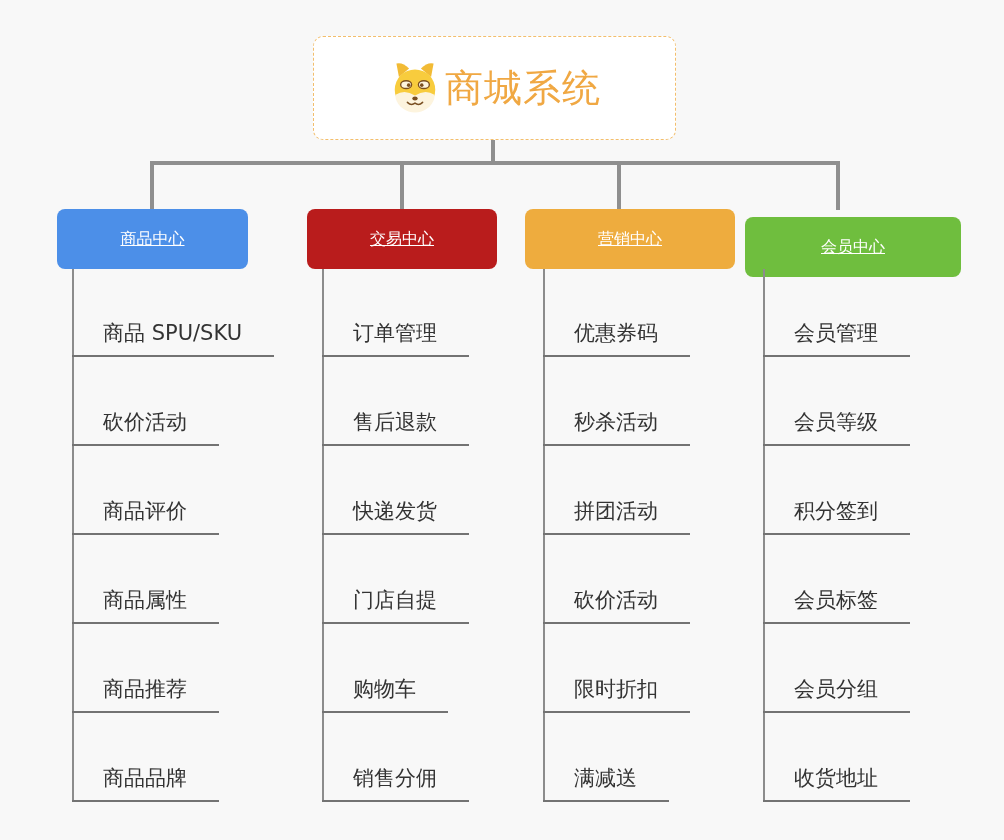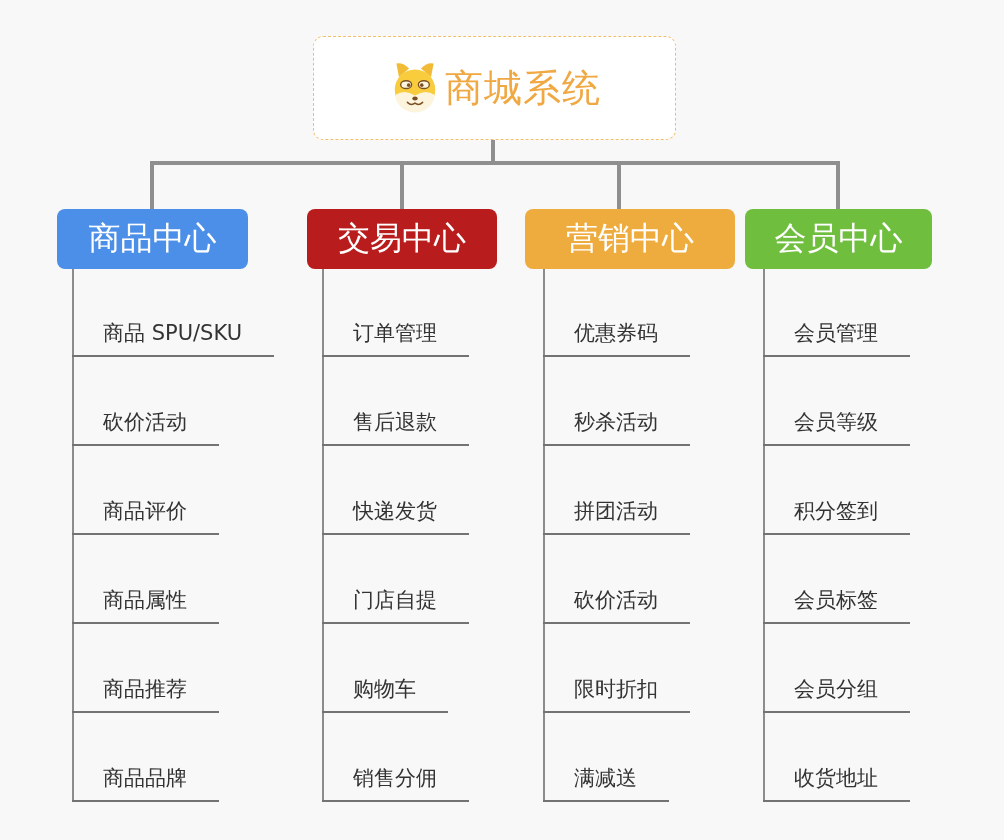--- a/index.html
+++ b/index.html
@@ -19,27 +19,27 @@
   .connector { position:absolute; background:#8f8f8f; }
   .stem-root   { left:491px; top:140px; width:4px; height:23px; }
   .h-connector { left:150px; top:161px; width:690px; height:4px; }
   .branch-stem { top:163px; width:4px; height:47px; }
   .stem-b0 { left:150px; } .stem-b1 { left:400px; }
   .stem-b2 { left:617px; } .stem-b3 { left:836px; }
 
   
   .branch-node {
     position:absolute; top:209px; height:60px; border-radius:8px;
-    color:#ffffff; font-size:32px; display:flex; align-items:center;
-    justify-content:center; cursor:pointer;
+    color:#ffffff; font-size:16px; display:flex; align-items:center;
+    justify-content:center; cursor:pointer;text-decoration:underline;
   }
   .b0 { left:57px;  width:191px; }
   .b1 { left:307px; width:190px; }
   .b2 { left:525px; width:210px;align-items:center; }
-  .b3 { left:745px; width:187px; }
+  .b3 { left:745px; width:216px;margin-top:8px; }
 
   
   .col-line { position:absolute; top:269px; width:2px; height:533px; background:#8c8c8c; }
   .line-c0 { left:72px; }  .line-c1 { left:322px; }
   .line-c2 { left:543px; } .line-c3 { left:763px; }
 
   
   .column { position:absolute; top:269px; }
   .col-c0 { left:72px; }  .col-c1 { left:322px; }
   .col-c2 { left:543px; } .col-c3 { left:763px; }

